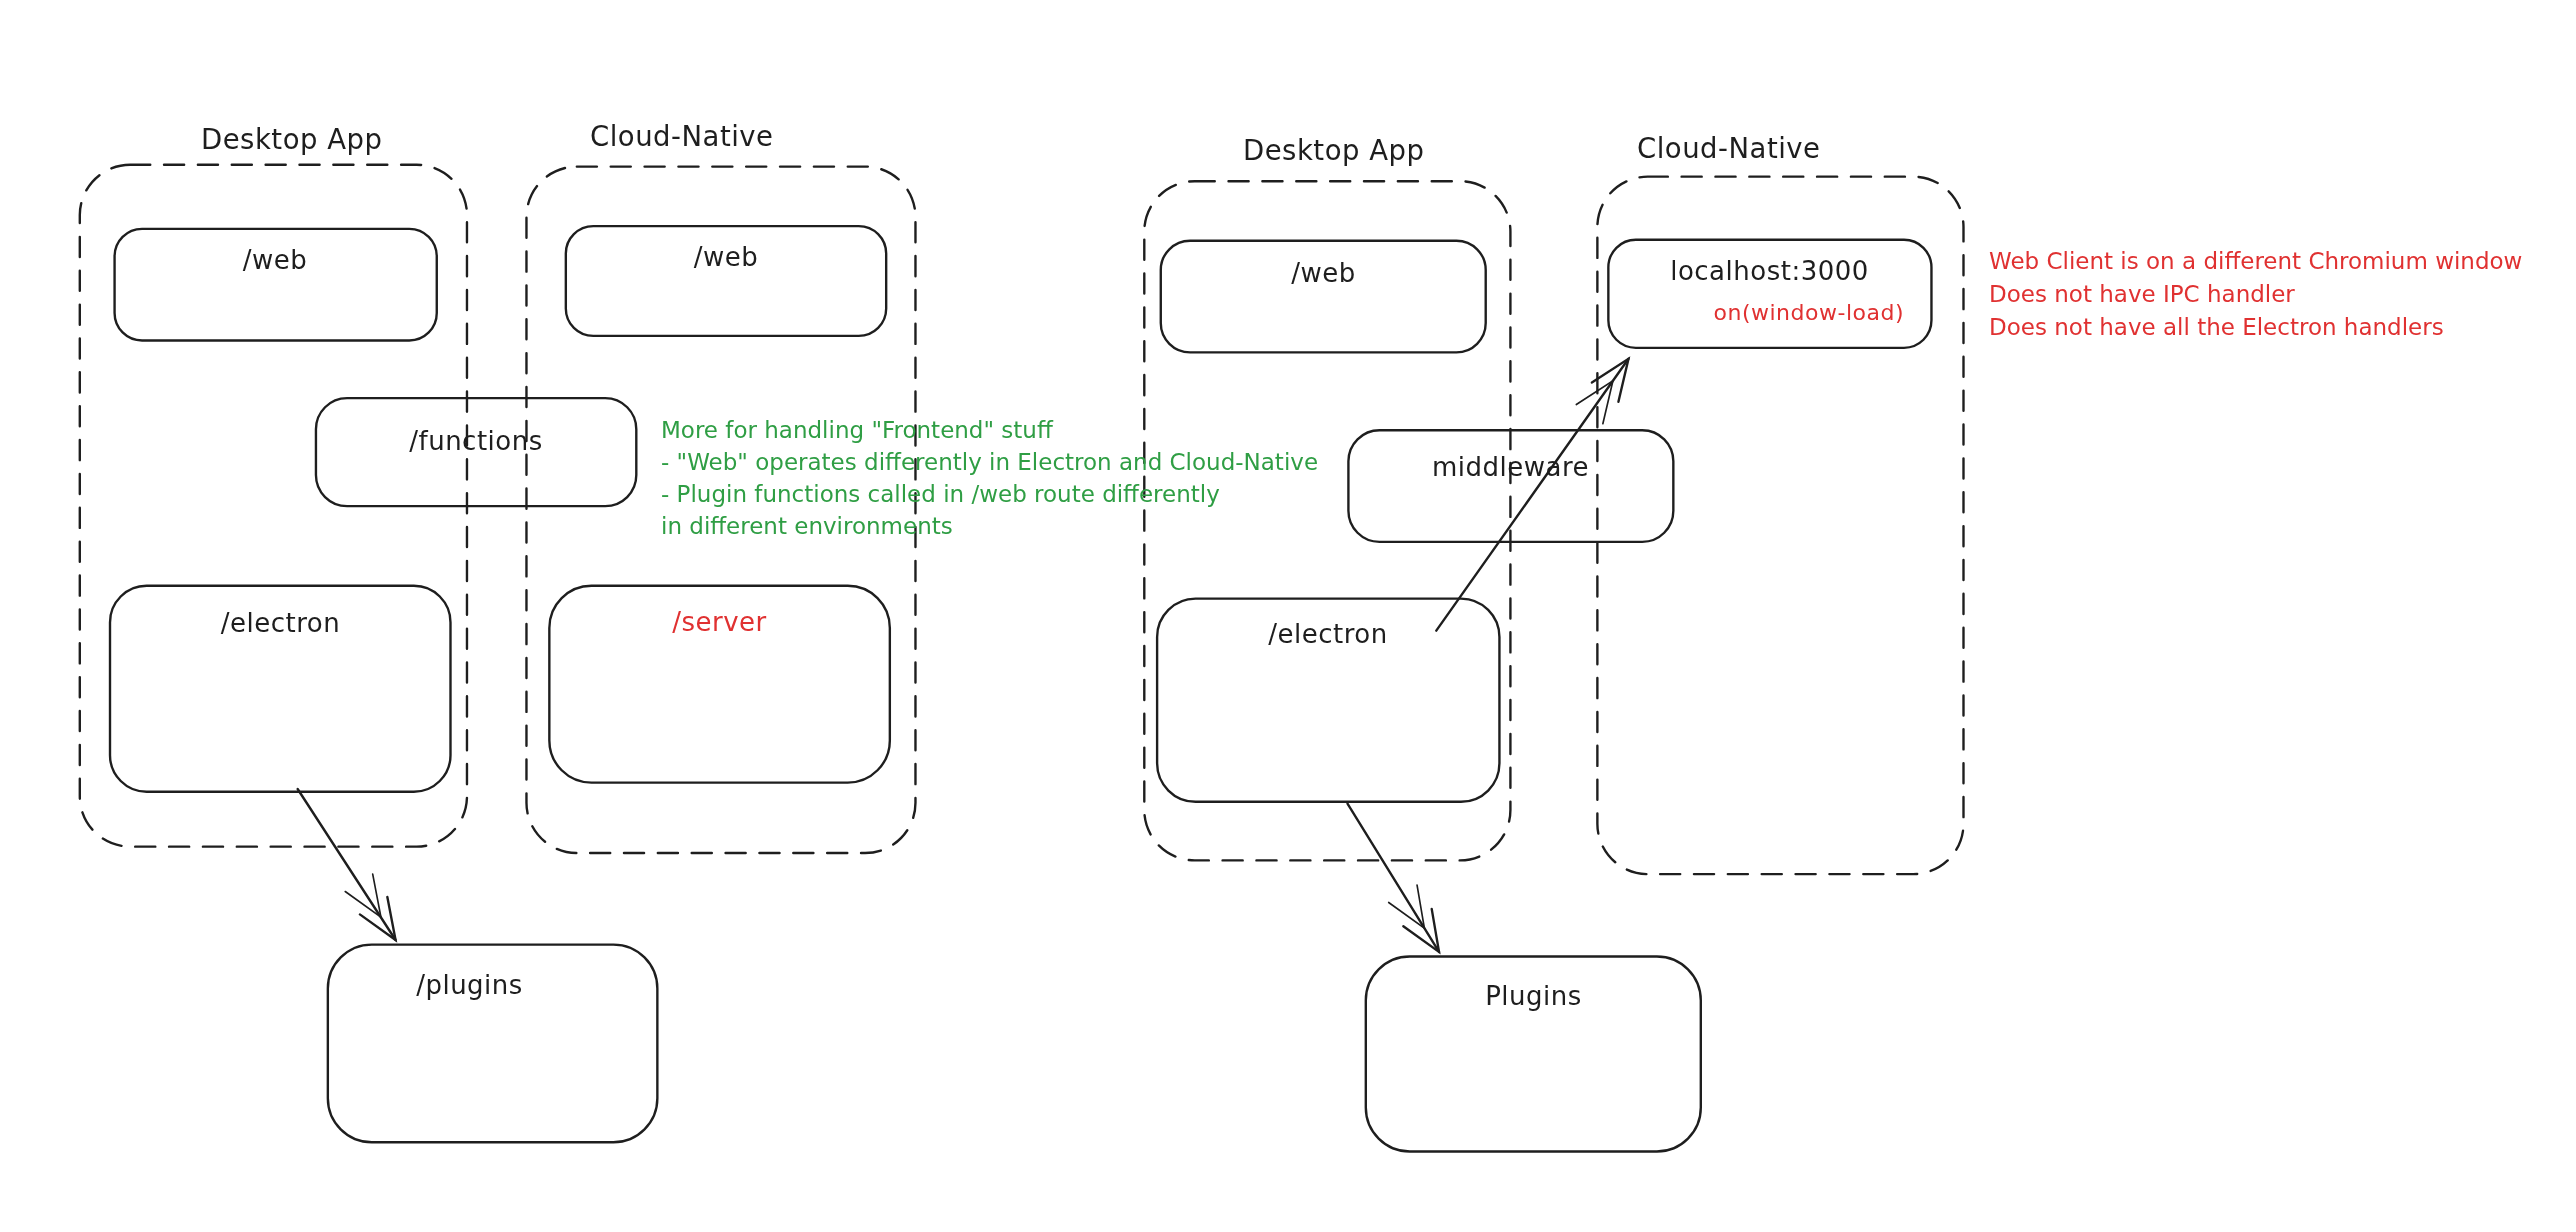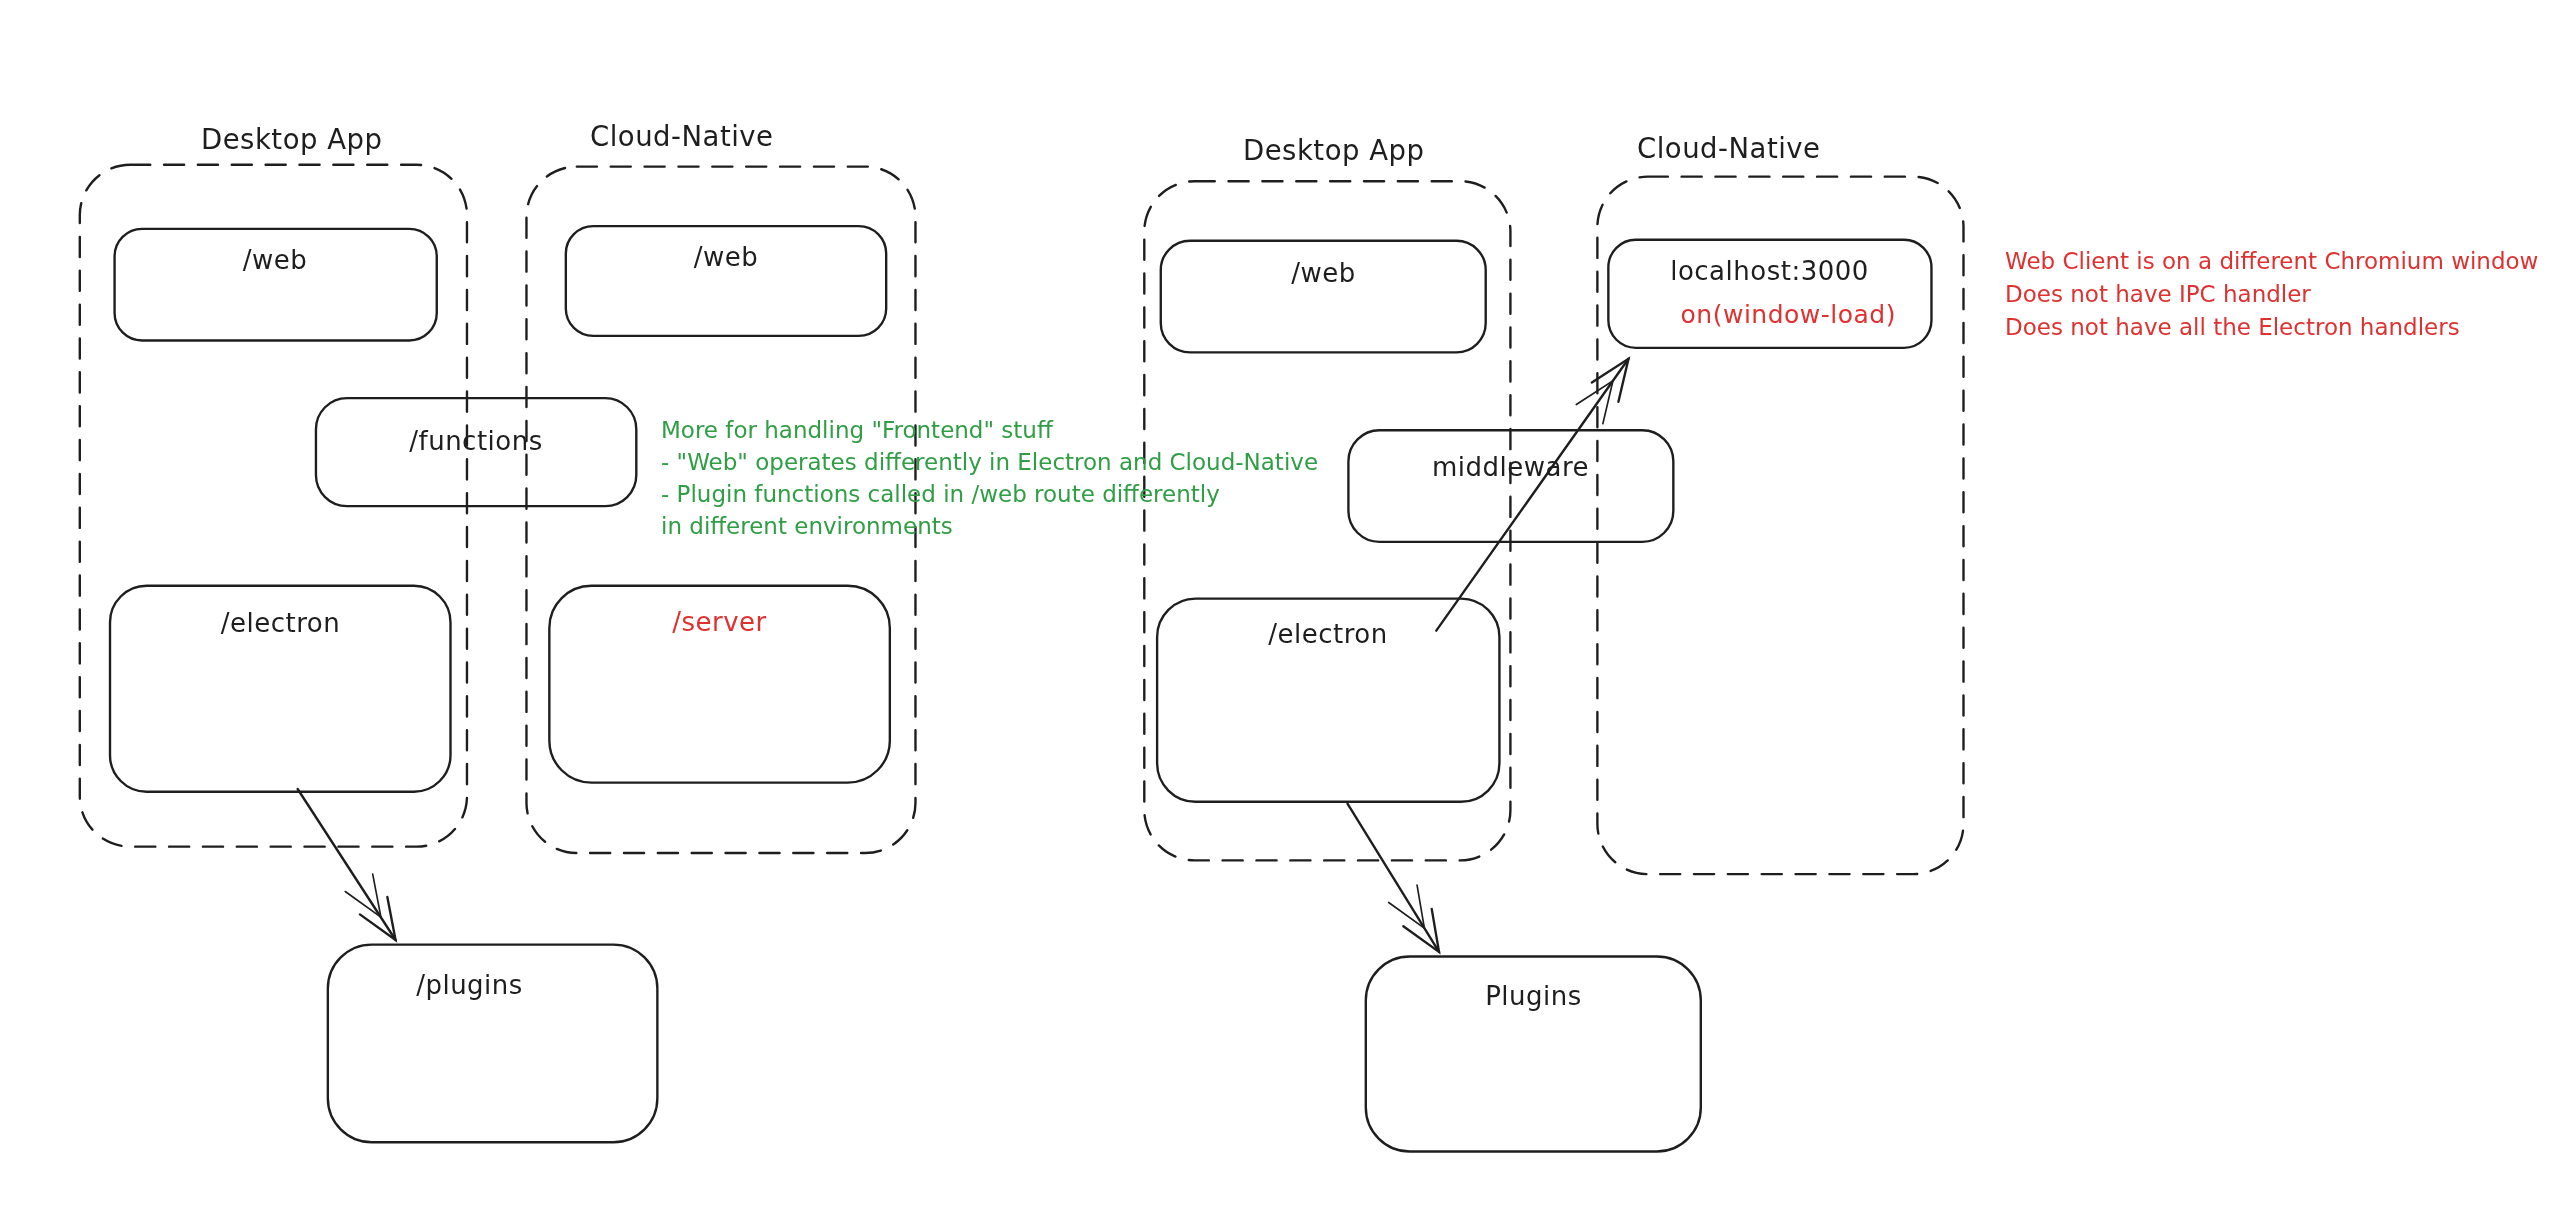--- a/index.html
+++ b/index.html
@@ -46,25 +46,25 @@
     letter-spacing: 0.5px;
     color: var(--ink);
   }
   .group-title { font-size: 27.5px; }
   .box-label { text-align: center; }
   .red-txt { color: var(--red); }
   .green-txt { color: var(--green); }
   .note { font-size: 23px; }
   .note .line { white-space: nowrap; }
   .note-green { line-height: 32px; }
-  .note-red { line-height: 33px; margin-left: 16px; }
+  .note-red { line-height: 33px; }
   .localhost-event {
-    font-size: 25px;
+    font-size: 22px;
     text-align: right;
-    padding-right: 35px;
+    padding-right: 27px;
   }
 </style>
 </head>
 <body>
 
 <div class="canvas">
 
   <svg class="layer" viewBox="0 0 2814 1346">
 
     <rect class="shape dashed" x="87" y="180" width="423" height="745" rx="55"></rect>

